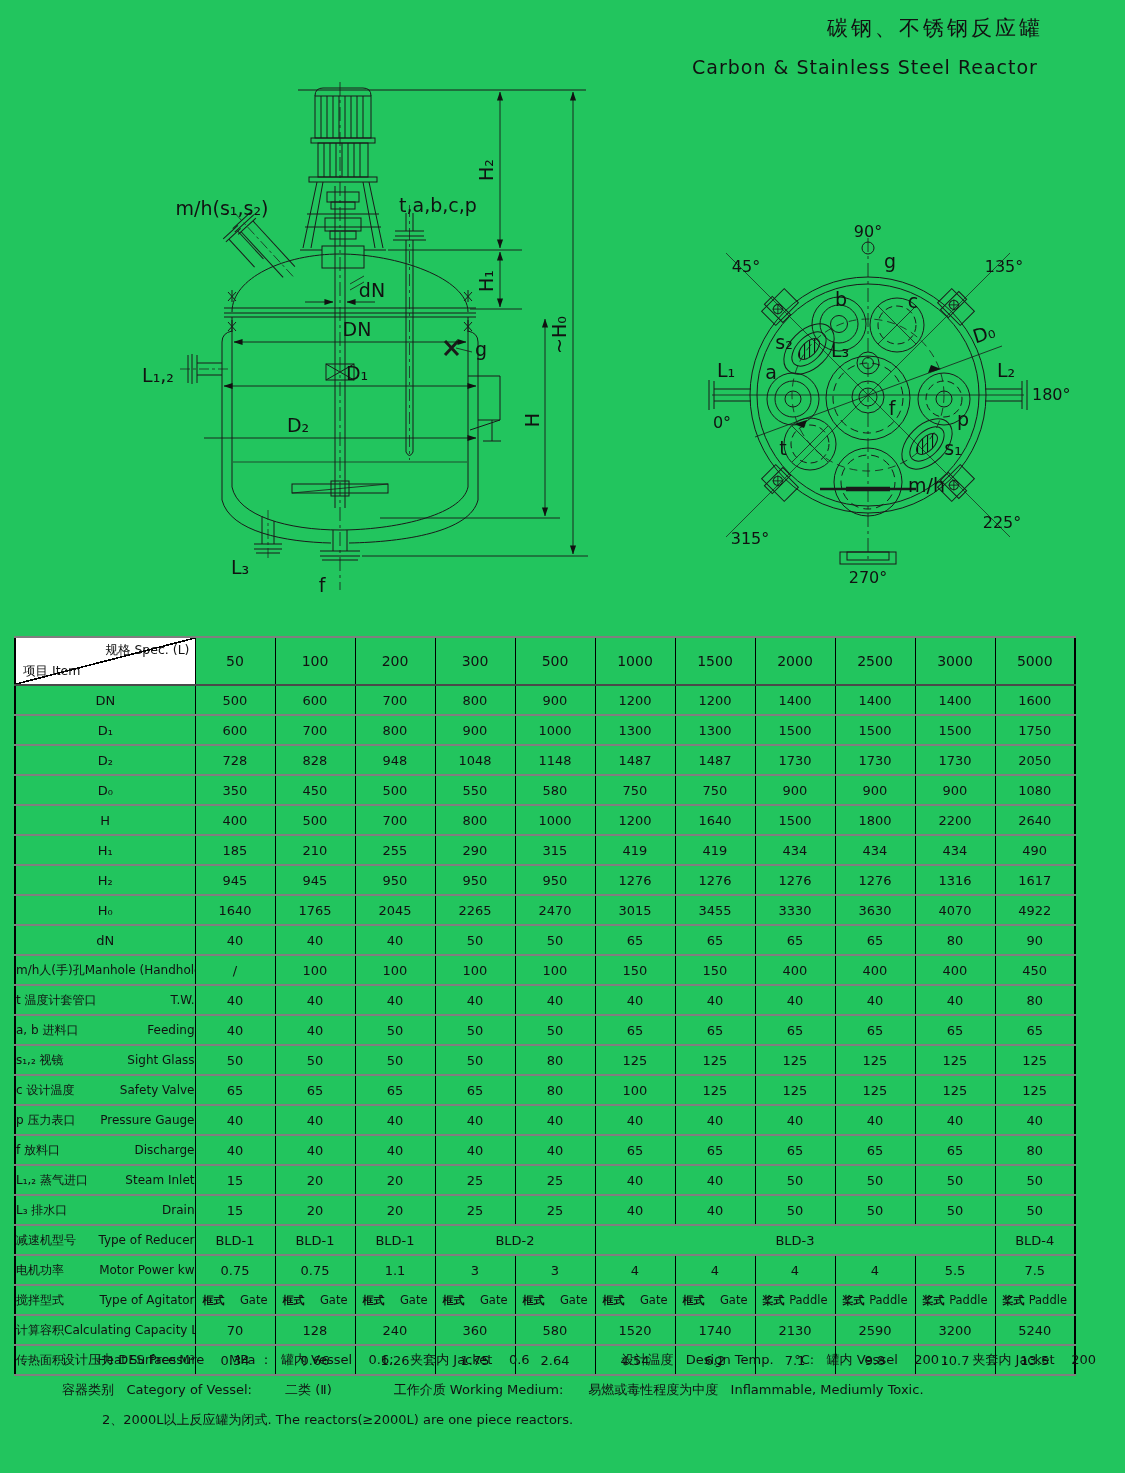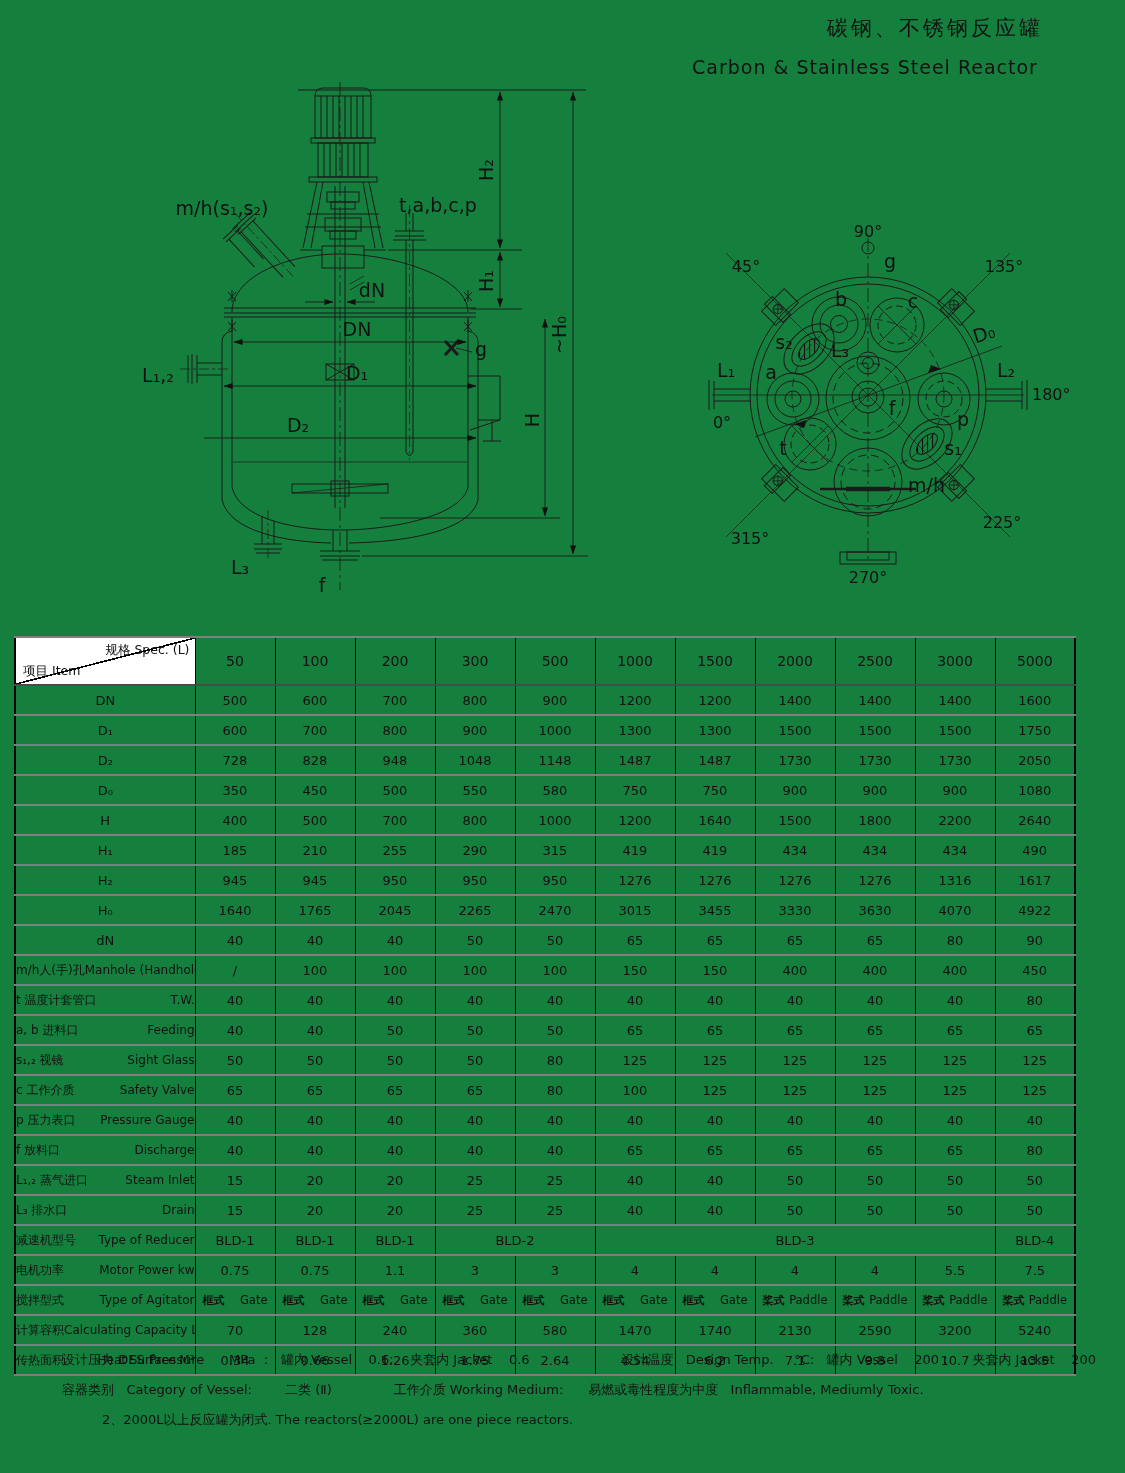--- a/index.html
+++ b/index.html
@@ -1,16 +1,16 @@
 <!DOCTYPE html>
 <html><head>
 <meta charset="utf-8">
 <style>
   html,body{margin:0;padding:0;background:#e8e8e8;}
-  #page{position:relative;width:1125px;height:1473px;background:#15803d;margin:0 auto;
+  #page{position:relative;width:1125px;height:1473px;background:#22c55e;margin:0 auto;
         font-family:"DejaVu Sans","Liberation Sans",sans-serif;color:#111;overflow:hidden;}
   
   .title-zh{position:absolute;left:790px;top:14px;width:290px;text-align:center;
             font-size:21px;letter-spacing:3px;white-space:nowrap;}
   .title-en{position:absolute;left:660px;top:56px;width:410px;text-align:center;
             font-size:19px;letter-spacing:1px;white-space:nowrap;}
   
   svg{position:absolute;left:0;top:0;}
   svg text{font-family:"DejaVu Sans","Liberation Sans",sans-serif;fill:#111;stroke:none;}
   .lbl{font-size:19px;}
@@ -602,21 +602,21 @@
           <td>125</td>
           <td>125</td>
           <td>125</td>
           <td>125</td>
           <td>125</td>
           <td>125</td>
         </tr>
         <tr>
           <td class="rlabel">
             <div class="wrap">
-              <span>c   工作介质</span>
+              <span>c   设计温度</span>
               <span>Safety Valve</span>
             </div>
           </td>
           <td>65</td>
           <td>65</td>
           <td>65</td>
           <td>65</td>
           <td>80</td>
           <td>100</td>
           <td>125</td>
@@ -813,21 +813,21 @@
             <div class="wrap">
               <span>计算容积</span>
               <span>Calculating Capacity L</span>
             </div>
           </td>
           <td>70</td>
           <td>128</td>
           <td>240</td>
           <td>360</td>
           <td>580</td>
-          <td>1470</td>
+          <td>1520</td>
           <td>1740</td>
           <td>2130</td>
           <td>2590</td>
           <td>3200</td>
           <td>5240</td>
         </tr>
         <tr>
           <td class="rlabel">
             <div class="wrap">
               <span>传热面积</span>

